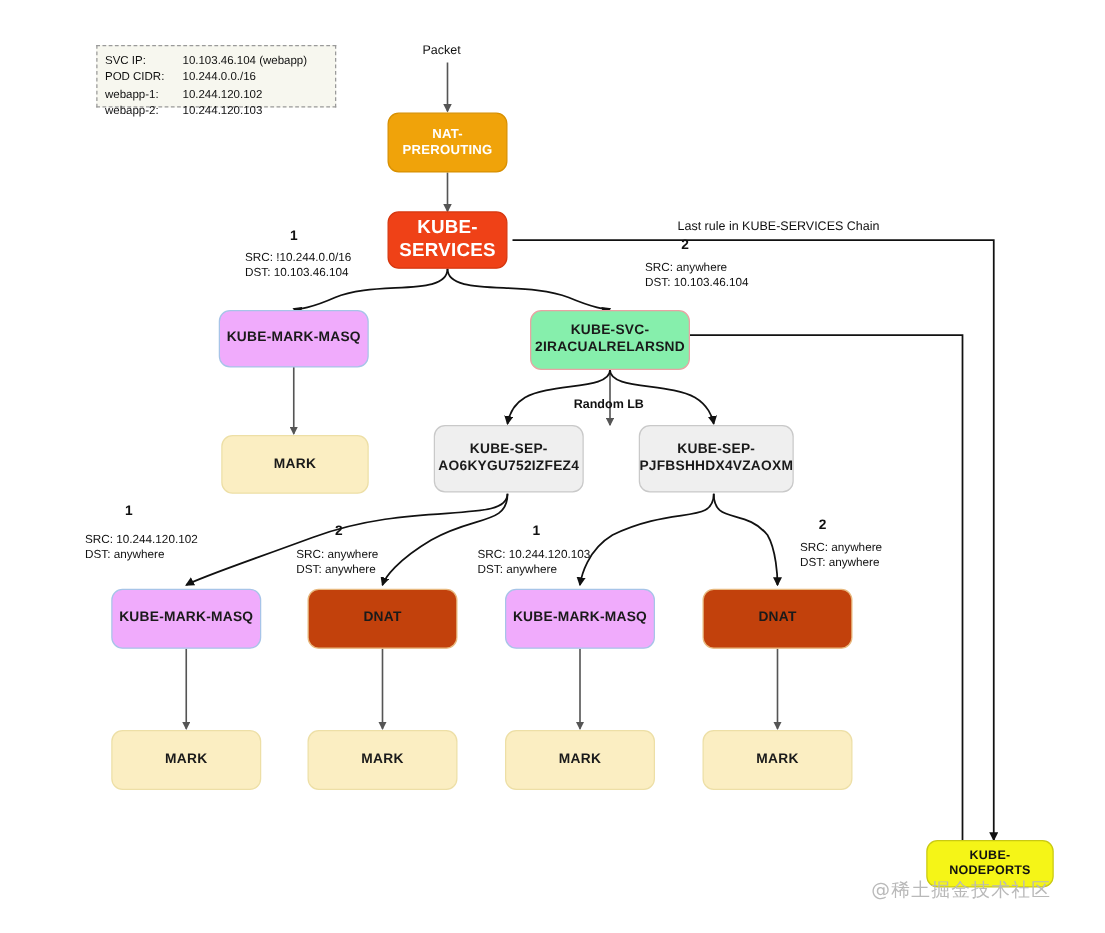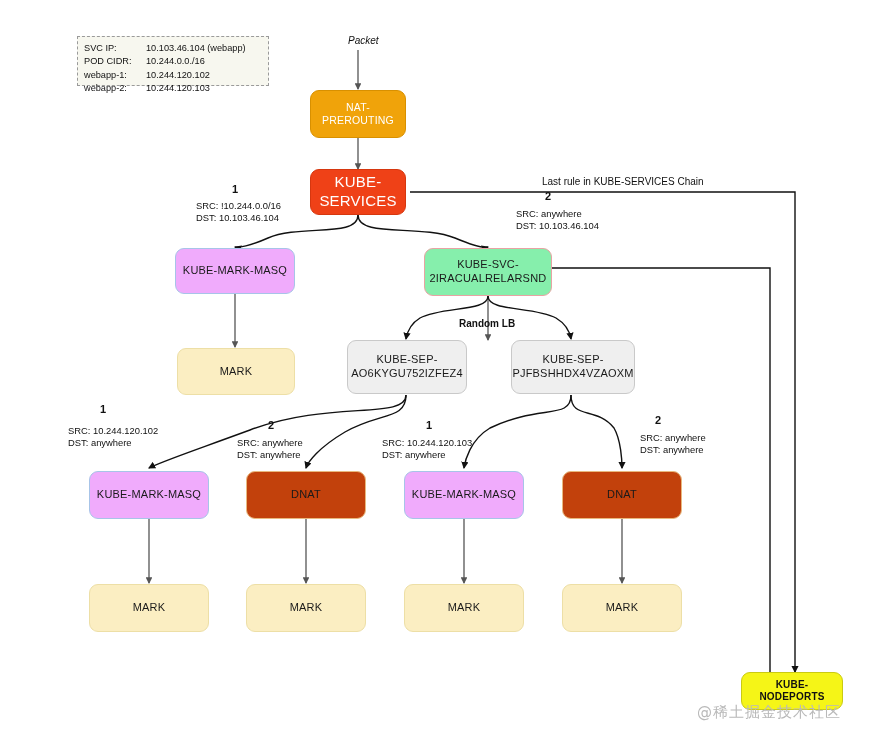--- a/index.html
+++ b/index.html
@@ -4,21 +4,21 @@
 <style>
   html,body{margin:0;padding:0;background:#ffffff;}
   body{width:884px;height:746px;position:relative;overflow:hidden;
        font-family:"Liberation Sans","DejaVu Sans",sans-serif;}
   #canvas{position:absolute;inset:0;width:884px;height:746px;}
   svg.edges{position:absolute;left:0;top:0;width:884px;height:746px;overflow:visible;}
 
   .node{position:absolute;box-sizing:border-box;display:flex;align-items:center;
         justify-content:center;text-align:center;border-radius:9px;
         font-size:11px;line-height:1.25;letter-spacing:.2px;}
-  .node span{display:block;padding:0 4px;}
+  .node span{display:block;padding:0 4px;font-weight:bold;}
 
   .n-orange{background:#f0a30a;border:1.2px solid #d89000;color:#ffffff;font-size:10.5px;}
   .n-red{background:#ef4117;border:1.2px solid #d6370f;color:#ffffff;font-size:15px;}
   .n-pink{background:#86efac;border:1.2px solid #e8a3a3;color:#1a1a1a;}
   .n-blue{background:#f0abfc;border:1.2px solid #a7c4e8;color:#1a1a1a;}
   .n-yellow{background:#fbeec2;border:1.2px solid #eddfa6;color:#1a1a1a;}
   .n-gray{background:#efefef;border:1.2px solid #c9c9c9;color:#1a1a1a;}
   .n-peach{background:#c2410c;border:1.2px solid #e8b97f;color:#1a1a1a;}
   .n-nodeport{background:#f5f517;border:1.4px solid #caca12;color:#111111;font-size:10px;font-weight:600;}
 
@@ -96,21 +96,21 @@
     <div class="legend-row">
       <div class="legend-key">webapp-1:</div>
       <div class="legend-val">10.244.120.102</div>
     </div>
     <div class="legend-row">
       <div class="legend-key">webapp-2:</div>
       <div class="legend-val">10.244.120.103</div>
     </div>
   </div>
 
-  <div class="lbl-plain" style="left:348px;top:35px;font-style:italic;">Packet</div>
+  <div class="lbl-plain" style="left:338px;top:35px;">Packet</div>
 
   <div class="lbl-num" style="left:232px;top:183px;">1</div>
   <div class="lbl" style="left:196px;top:200px;">SRC: !10.244.0.0/16</div>
   <div class="lbl" style="left:196px;top:212px;">DST: 10.103.46.104</div>
 
   <div class="lbl-num" style="left:545px;top:190px;">2</div>
   <div class="lbl" style="left:516px;top:208px;">SRC: anywhere</div>
   <div class="lbl" style="left:516px;top:220px;">DST: 10.103.46.104</div>
 
   <div class="lbl-plain" style="left:542px;top:176px;">Last  rule in KUBE-SERVICES Chain</div>

